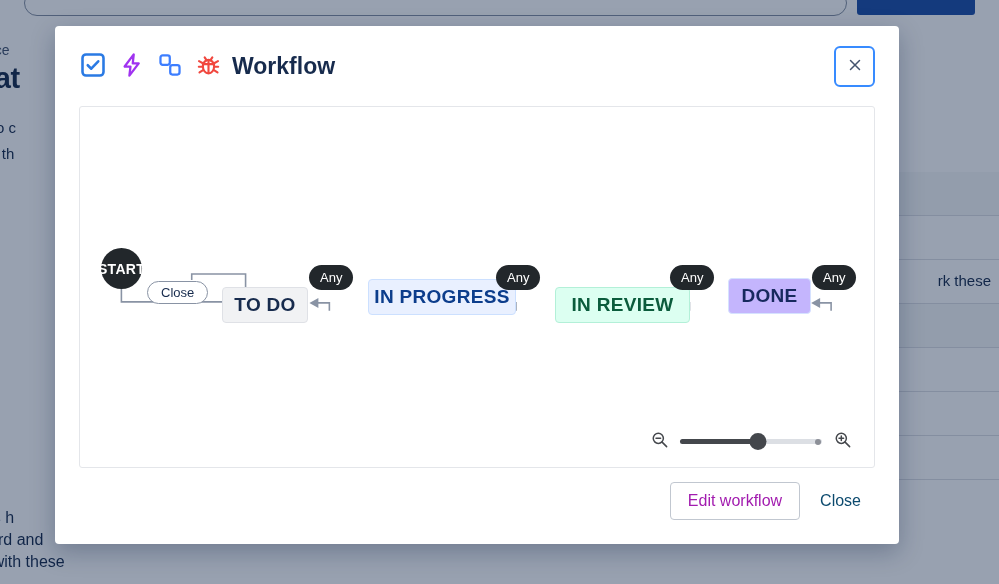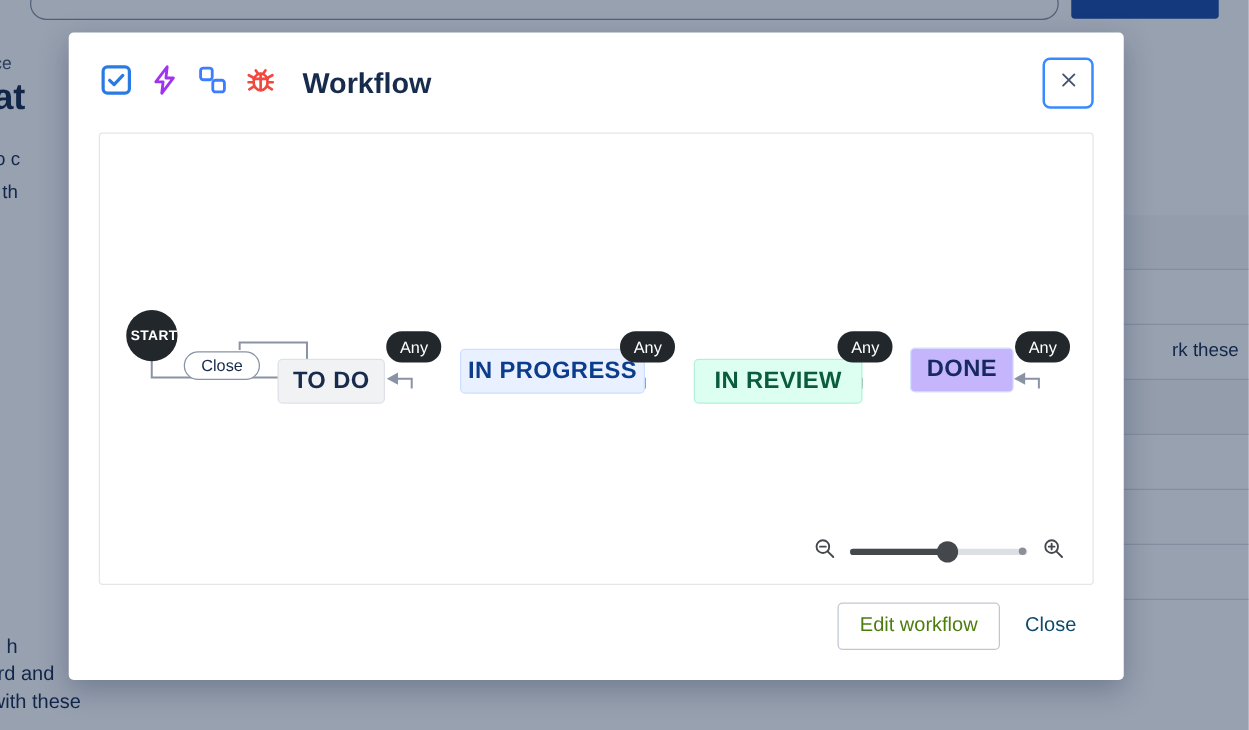--- a/index.html
+++ b/index.html
@@ -44,42 +44,42 @@
   .scrim { position: absolute; inset: 0; background: rgba(9,30,66,0.42); }
 
   
   .modal {
     position: absolute; left: 55px; top: 26px; width: 844px; height: 518px;
     background: #ffffff; border-radius: 4px;
     box-shadow: 0 8px 24px rgba(9,30,66,0.28);
     display: flex; flex-direction: column;
   }
   .modal-header {
-    display: flex; align-items: center; padding: 20px 24px 6px 24px; gap: 10px;
+    display: flex; align-items: center; padding: 20px 24px 6px 24px; 
   }
   .hdr-icons { display: flex; align-items: center; gap: 12px; }
   .hdr-title { font-size: 23px; font-weight: bold; color: #172b4d; margin-left: 10px; }
   .close-btn {
     margin-left: auto; width: 41px; height: 41px;
     border: 2px solid #388bff; border-radius: 6px; background: #fff;
     display: flex; align-items: center; justify-content: center; cursor: pointer;
   }
 
   .canvas {
     margin: 13px 24px 0 24px; height: 362px;
     border: 1px solid #e4e6ea; border-radius: 3px; background: #fff;
     position: relative; overflow: hidden;
   }
 
   
   .start-node {
     position: absolute; left: 21px; top: 141px; width: 41px; height: 41px;
     border-radius: 50%; background: #22272b;
-    display: flex; align-items: center; justify-content: flex-end;
-    color: #fff; font-size: 11px; font-weight: bold; letter-spacing: 0.3px;
+    display: flex; align-items: center; justify-content: center;
+    color: #fff; font-size: 14px; font-weight: bold; letter-spacing: 0.3px;
   }
   .create-pill {
     position: absolute; left: 67px; top: 174px; height: 23px; padding: 0 13px;
     border: 1.5px solid #8993a4; border-radius: 12px; background: #fff;
     display: flex; align-items: center; justify-content: center;
     font-size: 13px; color: #172b4d; z-index: 3;
   }
   .status-node {
     position: absolute; height: 36px; border-radius: 4px;
     display: flex; align-items: center; justify-content: center;
@@ -107,21 +107,21 @@
     top: -6px; transform: translateX(-50%);
   }
   .zoom-dot { position: absolute; right: 1px; top: -0.5px; width: 6px; height: 6px; border-radius: 50%; background: #8c8f97; }
 
   .modal-footer {
     margin-top: auto; padding: 0 24px 24px 24px;
     display: flex; align-items: center; justify-content: flex-end; gap: 6px;
   }
   .btn-edit {
     height: 38px; padding: 0 17px; border: 1px solid #c1c7d0; border-radius: 4px;
-    background: #fff; font-size: 16px; color: #4d7c0f; cursor: pointer;
+    background: #fff; font-size: 16px; color: #a21caf; cursor: pointer;
     font-family: "Liberation Sans", sans-serif;
   }
   .btn-close {
     height: 38px; padding: 0 14px; border: none; background: transparent;
     font-size: 16px; color: #0c4a6e; cursor: pointer;
     font-family: "Liberation Sans", sans-serif;
   }
 </style>
 </head>
 <body>

